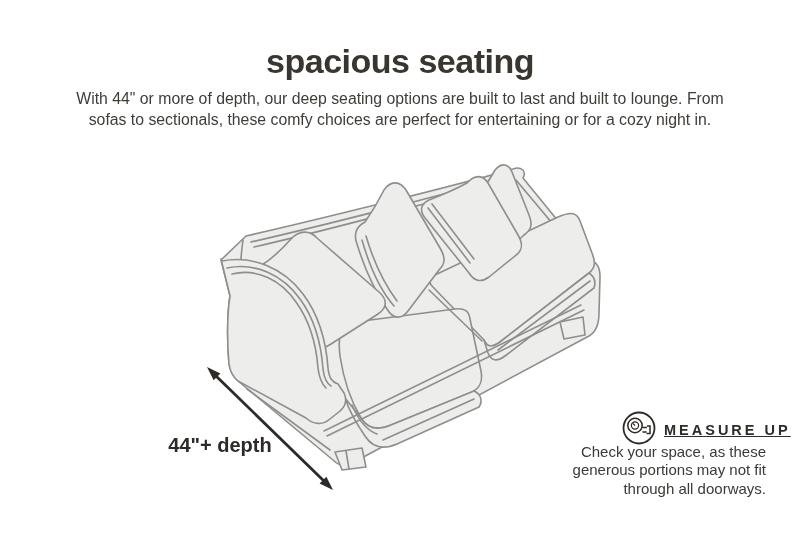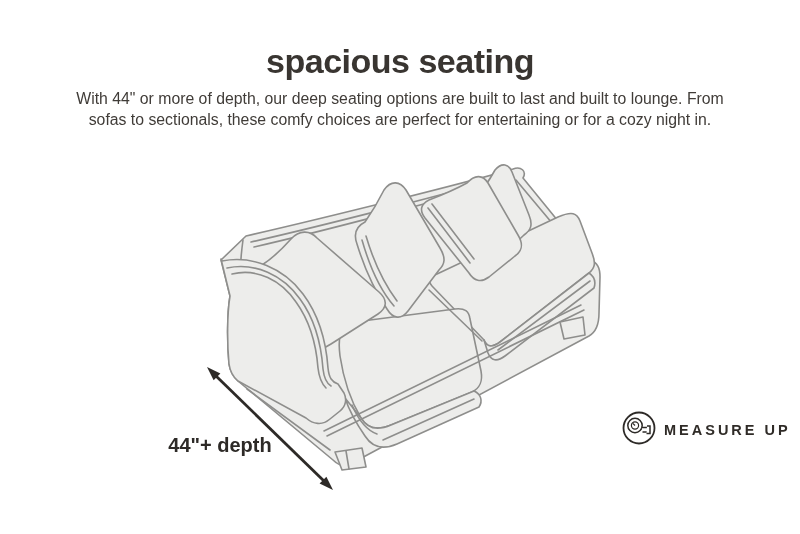--- a/index.html
+++ b/index.html
@@ -16,21 +16,21 @@
     font-size:15.8px;line-height:21px;color:#403c38;white-space:pre-line;
   }
   .dim-label{
     position:absolute;top:434px;left:150px;width:140px;text-align:center;
     font-size:20px;font-weight:bold;color:#2d2a27;
   }
   .sofa-svg{position:absolute;left:140px;top:145px;}
   .mu-icon{position:absolute;left:620px;top:410px;}
   .mu-heading{
     position:absolute;left:664px;top:422px;
-    font-size:14.5px;font-weight:bold;letter-spacing:3px;color:#2f2b27;white-space:nowrap;
+    font-size:14.5px;font-weight:bold;letter-spacing:3px;color:#2f2b27;white-space:nowrap;text-decoration:underline;
   }
   .mu-note{
     position:absolute;top:443px;right:34px;width:230px;text-align:right;
     font-size:15px;line-height:18.4px;color:#3d3936;white-space:pre-line;
   }
 </style>
 </head>
 <body>
 
 <div id="stage">
@@ -117,14 +117,17 @@
 
   <svg class="mu-icon" width="38" height="38" viewBox="0 0 38 38">
     <circle cx="19" cy="18" r="15.5" fill="none" stroke="#2d2a27" stroke-width="1.8"></circle>
     <circle cx="15" cy="15.5" r="7.2" fill="#ffffff" stroke="#2d2a27" stroke-width="1.5"></circle>
     <circle cx="15" cy="15.5" r="3.6" fill="none" stroke="#2d2a27" stroke-width="1.2"></circle>
     <line x1="12.8" y1="13.4" x2="15" y2="15.5" stroke="#2d2a27" stroke-width="1.2"></line>
     <path d="M21.8 17.5 L28.5 17.5 L28.5 22 L22.5 22" fill="#ffffff" stroke="#2d2a27" stroke-width="1.5"></path>
     <path d="M27 16 L30 16 L30 23.5 L26.5 23.5" fill="#ffffff" stroke="#2d2a27" stroke-width="1.5"></path>
   </svg>
   <div class="mu-heading">MEASURE UP</div>
+  <div class="mu-note">Check your space, as these
+generous portions may not fit
+through all doorways.</div>
 
 </div>
 
 </body></html>

